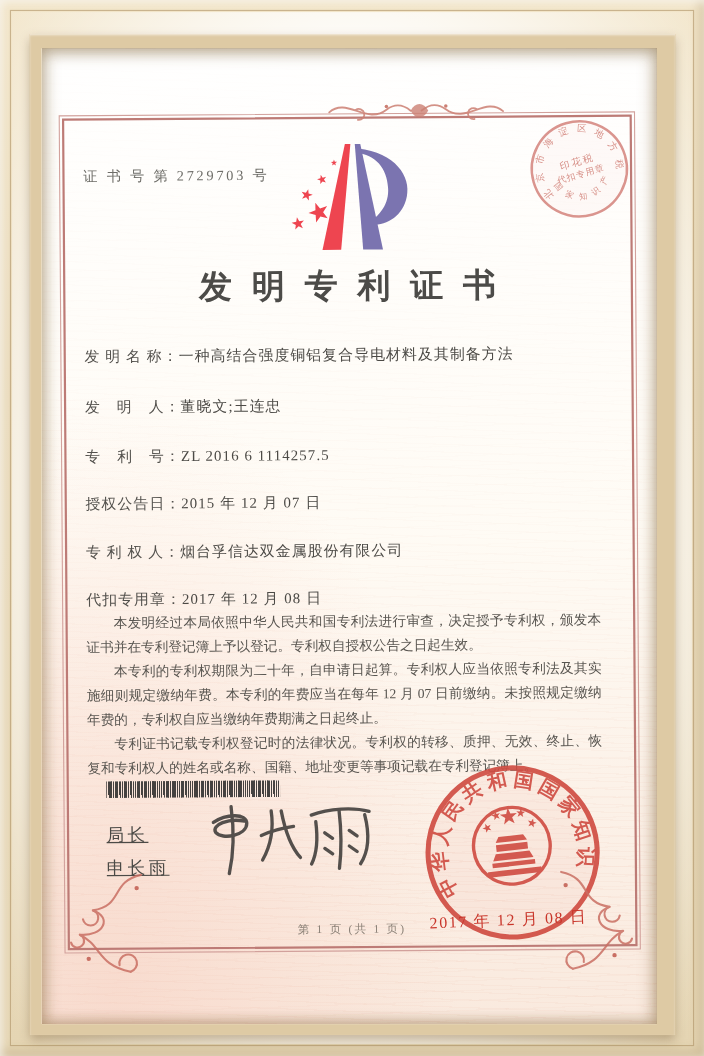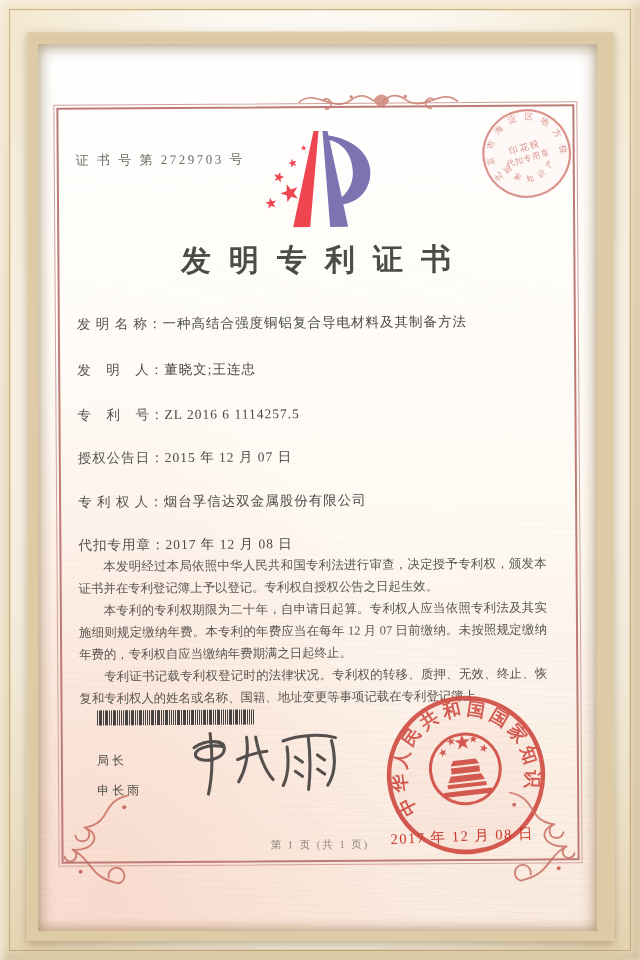--- a/index.html
+++ b/index.html
@@ -31,21 +31,21 @@
   .row{position:absolute;left:40px;right:34px;font-size:13.5px;color:#514f4b;letter-spacing:1px;white-space:nowrap;}
   .row .lab{color:#53514d;}
   .row .val{color:#4c4a46;}
   .r0{top:270px}.r1{top:316px}.r2{top:361px}.r3{top:404px}.r4{top:448px}.r5{top:491px}
   .paras{position:absolute;left:40px;top:510px;width:468px;}
   .paras p{margin:0;text-indent:2em;text-align:justify;font-size:12.4px;line-height:22px;color:#585550;}
   .barcode{position:absolute;left:57px;top:665px;width:158px;height:15px;opacity:.85;
     background:
       repeating-linear-gradient(90deg,#262626 0 1px,rgba(0,0,0,0) 1px 2px),
       repeating-linear-gradient(90deg,rgba(0,0,0,0) 0 3px,#262626 3px 5px,rgba(0,0,0,0) 5px 9px,#262626 9px 10px,rgba(0,0,0,0) 10px 13px);}
-  .signer{position:absolute;left:57px;top:700px;font-size:12px;color:#4b4a46;letter-spacing:3px;line-height:30px;}
+  .signer{position:absolute;left:57px;top:700px;font-size:16px;color:#4b4a46;letter-spacing:3px;line-height:30px;text-decoration:underline;}
   .signature{position:absolute;left:140px;top:678px;width:172px;height:80px;}
   .seal{position:absolute;left:344px;top:650px;width:164px;height:164px;transform:rotate(-6deg);opacity:.9;}
   .seal-date{position:absolute;left:350px;top:784px;font-size:14.5px;color:#c9362b;letter-spacing:1.5px;transform:rotate(-2deg);}
   .footer{position:absolute;left:0;right:0;top:794px;text-align:center;font-size:10.5px;color:#8b8177;letter-spacing:2px;}
   .stamp{position:absolute;left:444px;top:64px;width:94px;height:94px;transform:rotate(-16deg);opacity:.85;}
   .fl-top{position:absolute;left:258px;top:36px;width:170px;height:42px;}
   .fl-bl{position:absolute;left:14px;top:742px;width:84px;height:104px;}
   .fl-br{position:absolute;left:460px;top:742px;width:84px;height:104px;transform:scaleX(-1);}
   svg text{font-family:"Liberation Serif",serif;}
 </style>

